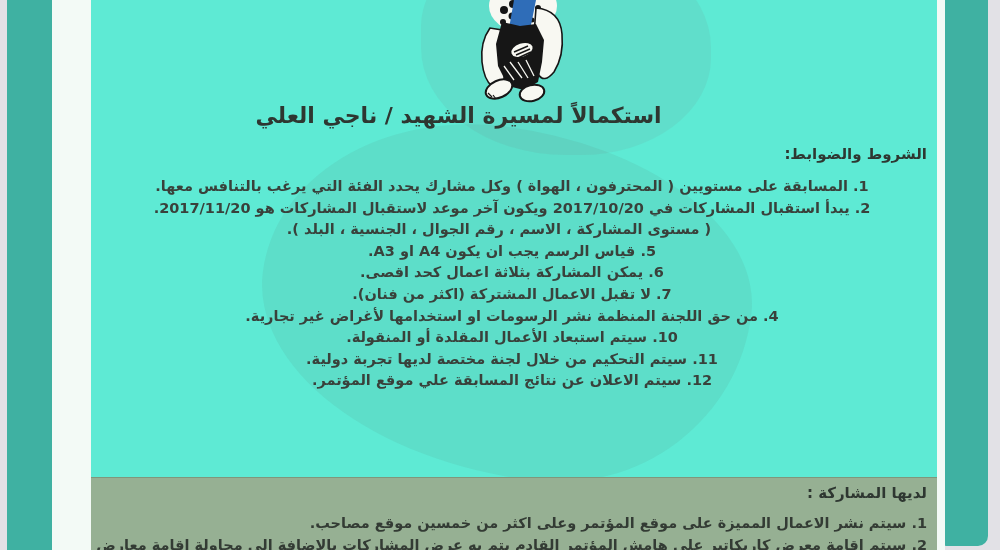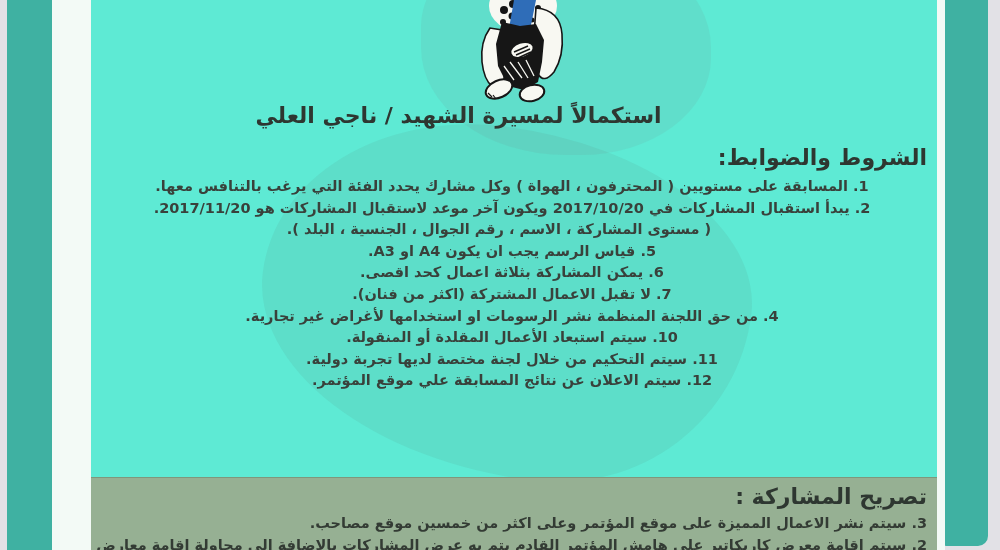--- a/index.html
+++ b/index.html
@@ -16,21 +16,21 @@
   .content{position:absolute;left:8px;right:8px;top:0;bottom:0;background:#5eead4;overflow:hidden;margin-left:31px;}
   .wm-map{position:absolute;left:170px;top:128px;width:490px;height:348px;
     background:rgba(92,118,110,0.10);
     border-radius:45% 55% 40% 60% / 50% 45% 55% 50%;
     transform:rotate(7deg);}
   .wm-top{position:absolute;left:330px;top:-60px;width:290px;height:215px;
     background:rgba(112,136,142,0.12);border-radius:40% 50% 45% 50%;}
   .handala{position:absolute;left:377px;top:0;width:108px;height:104px;}
   .title{position:absolute;top:103px;left:0;width:735px;text-align:center;
     font-size:22px;font-weight:bold;color:#2e3731;direction:rtl;}
-  .sec-heading{font-size:22px;font-weight:bold;color:#2e3731;direction:rtl;text-align:right;}
+  .sec-heading{font-size:15px;font-weight:bold;color:#2e3731;direction:rtl;text-align:right;}
   .rules-heading{position:absolute;top:145px;right:10px;left:6px;}
   .rules{position:absolute;top:176px;right:10px;left:6px;direction:rtl;text-align:center;
     font-size:14.5px;font-weight:bold;color:#39413b;line-height:21.6px;}
   .rules .line{white-space:nowrap;}
   .rules .cont{padding-right:26px;}
   .benefits{position:absolute;left:0;right:0;top:477px;bottom:0;background:#96b093;
     border-top:1px solid rgba(55,75,55,0.25);}
   .benefits-heading{position:absolute;top:6px;right:10px;left:6px;}
   .benefit-lines{position:absolute;top:34px;right:10px;left:6px;direction:rtl;text-align:right;
     font-size:14.5px;font-weight:bold;color:#333b34;line-height:22px;}
@@ -85,22 +85,22 @@
         <div class="line">5. قياس الرسم يجب ان يكون A4 او A3.</div>
         <div class="line">6. يمكن المشاركة بثلاثة اعمال كحد اقصى.</div>
         <div class="line">7. لا تقبل الاعمال المشتركة (اكثر من فنان).</div>
         <div class="line">4. من حق اللجنة المنظمة نشر الرسومات او استخدامها لأغراض غير تجارية.</div>
         <div class="line">10. سيتم استبعاد الأعمال المقلدة أو المنقولة.</div>
         <div class="line">11. سيتم التحكيم من خلال لجنة مختصة لديها تجربة دولية.</div>
         <div class="line">12. سيتم الاعلان عن نتائج المسابقة علي موقع المؤتمر.</div>
       </div>
 
       <div class="benefits">
-        <div class="sec-heading benefits-heading">تصريح المشاركة :</div>
+        <div class="sec-heading benefits-heading">لديها المشاركة :</div>
         <div class="benefit-lines">
-          <div class="line">3. سيتم نشر الاعمال المميزة على موقع المؤتمر وعلى اكثر من خمسين موقع مصاحب.</div>
+          <div class="line">1. سيتم نشر الاعمال المميزة على موقع المؤتمر وعلى اكثر من خمسين موقع مصاحب.</div>
           <div class="line">2. سيتم اقامة معرض كاريكاتير على هامش المؤتمر القادم يتم به عرض المشاركات بالاضافة الى محاولة اقامة معارض</div>
         </div>
       </div>
 
     </div>
   </div>
 </div>
 
 </body></html>

